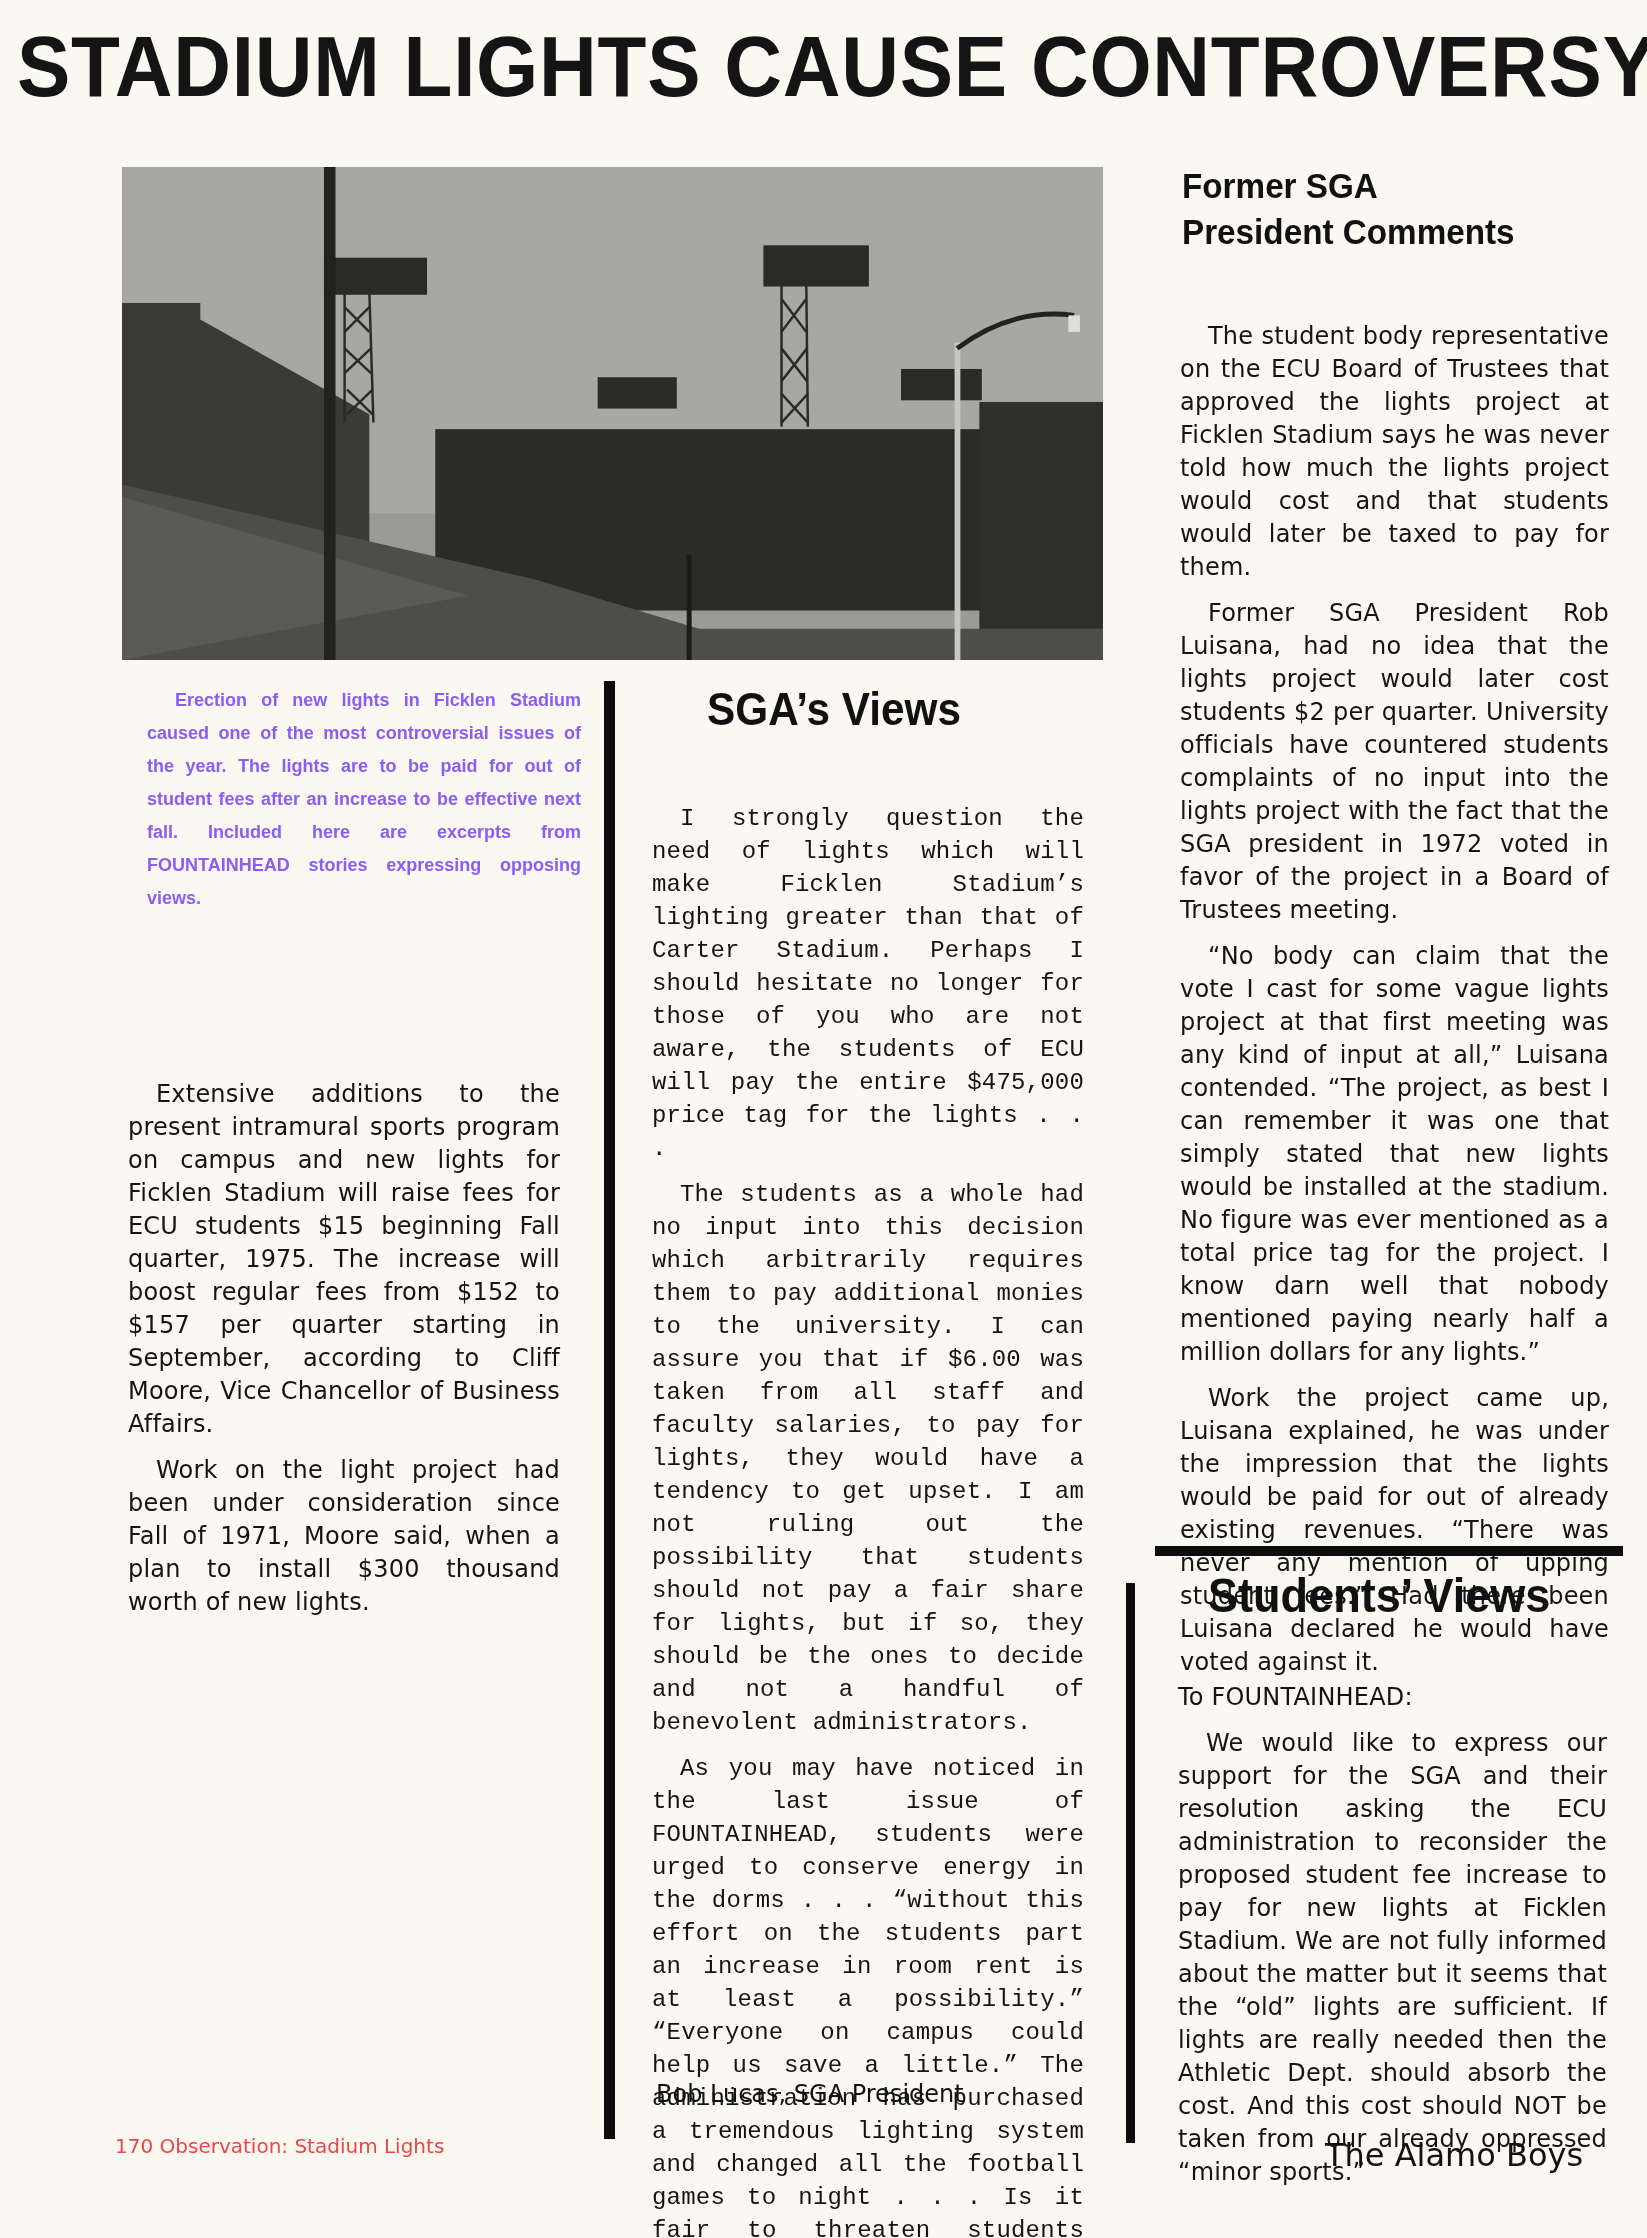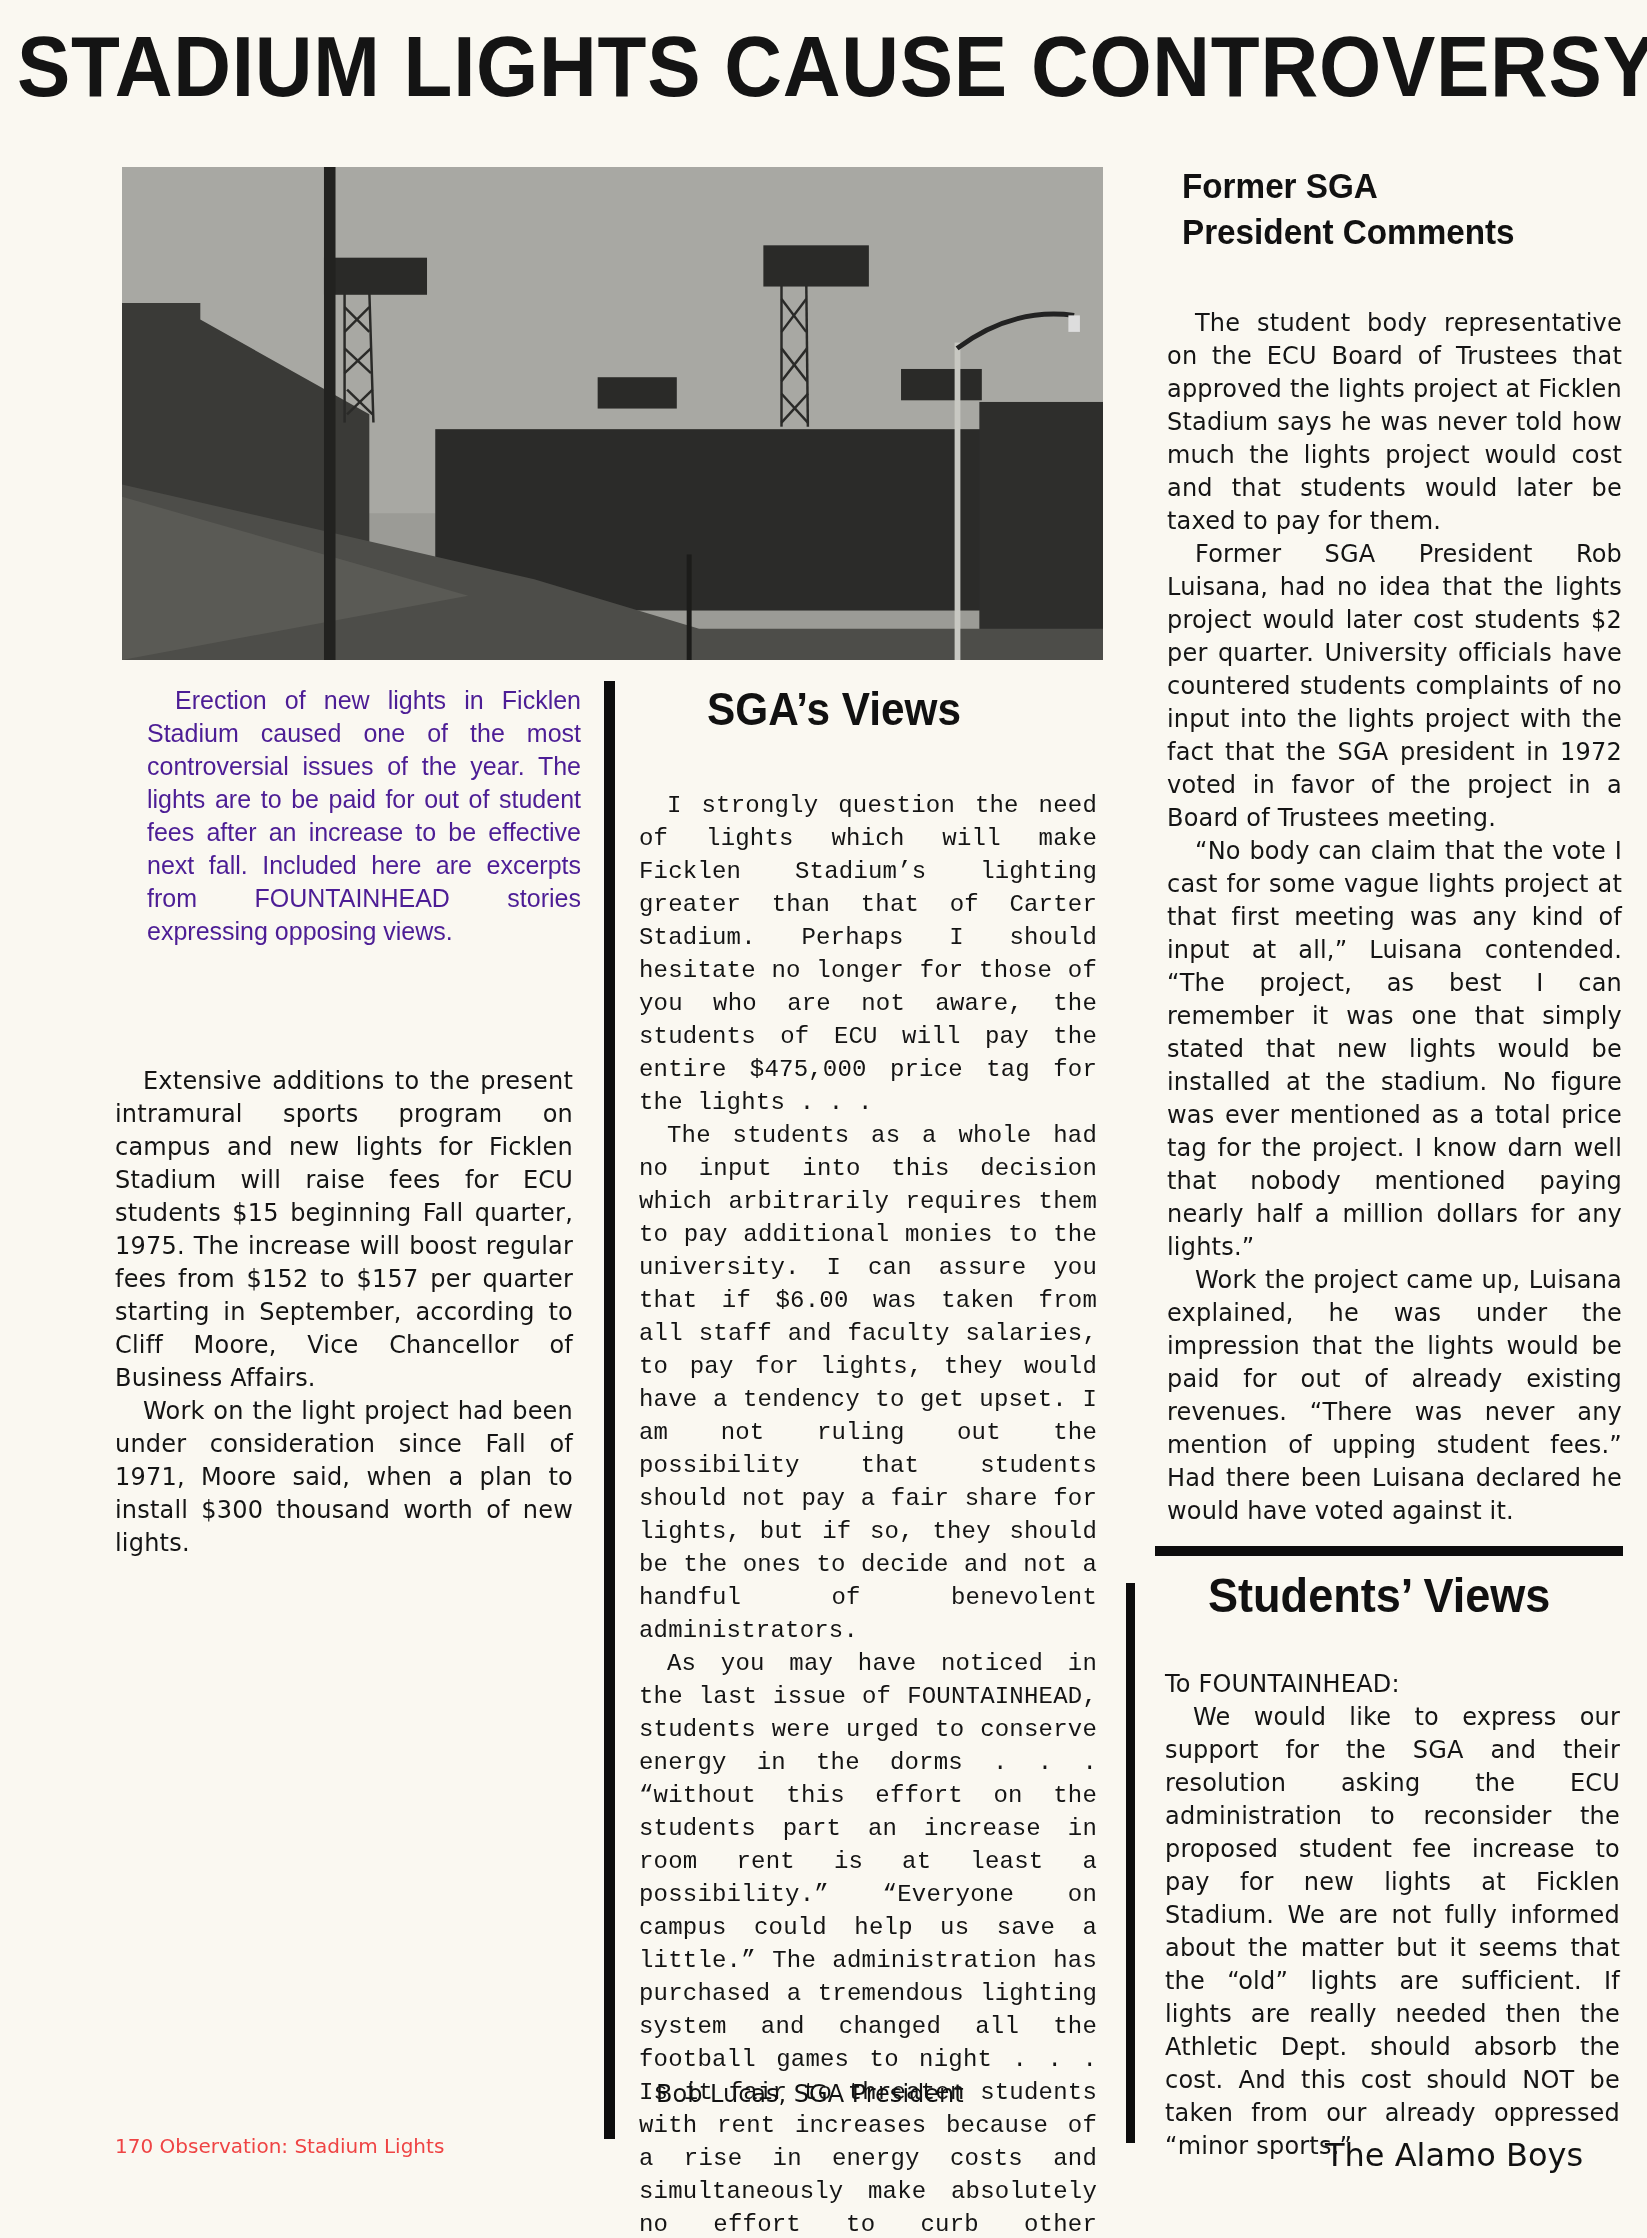--- a/index.html
+++ b/index.html
@@ -21,26 +21,26 @@
     left: 122px; top: 167px; width: 981px; height: 493px;
     background: linear-gradient(#8a8a86 0%, #a5a5a0 40%, #7a7a76 55%, #3a3a38 70%, #2a2a28 100%);
     overflow: hidden;
   }
   .photo svg { width: 100%; height: 100%; display: block; }
   .body-text {
     font-family: "DejaVu Sans", sans-serif;
     font-size: 24px; line-height: 33px; text-align: justify;
     color: #141414; letter-spacing: 0.2px;
   }
-  .body-text p { margin: 0; text-indent: 28px; }
+  .body-text p { margin: 13px; text-indent: 28px; }
   .body-text p.noindent { text-indent: 0; }
   .caption {
     left: 147px; top: 684px; width: 434px;
-    font-family: "Liberation Sans", sans-serif; font-weight: 400;
-    font-size: 25px; line-height: 33px; text-align: justify; color: #4c1d95;
+    font-family: "Liberation Sans", sans-serif; font-weight: 700;
+    font-size: 18px; line-height: 33px; text-align: justify; color: #8b5cf6;
   }
   .caption p { margin: 0; text-indent: 28px; }
   .col1 { left: 115px; top: 1065px; width: 458px; }
   .col2 { left: 639px; top: 789px; width: 458px; font-family: Liberation Mono, monospace; }
   .col3a { left: 1167px; top: 307px; width: 455px; }
   .col3b { left: 1165px; top: 1668px; width: 455px; }
   .section-title {
     font-family: "Liberation Sans", sans-serif; font-weight: 700;
     color: #111; line-height: 1.1;
   }

